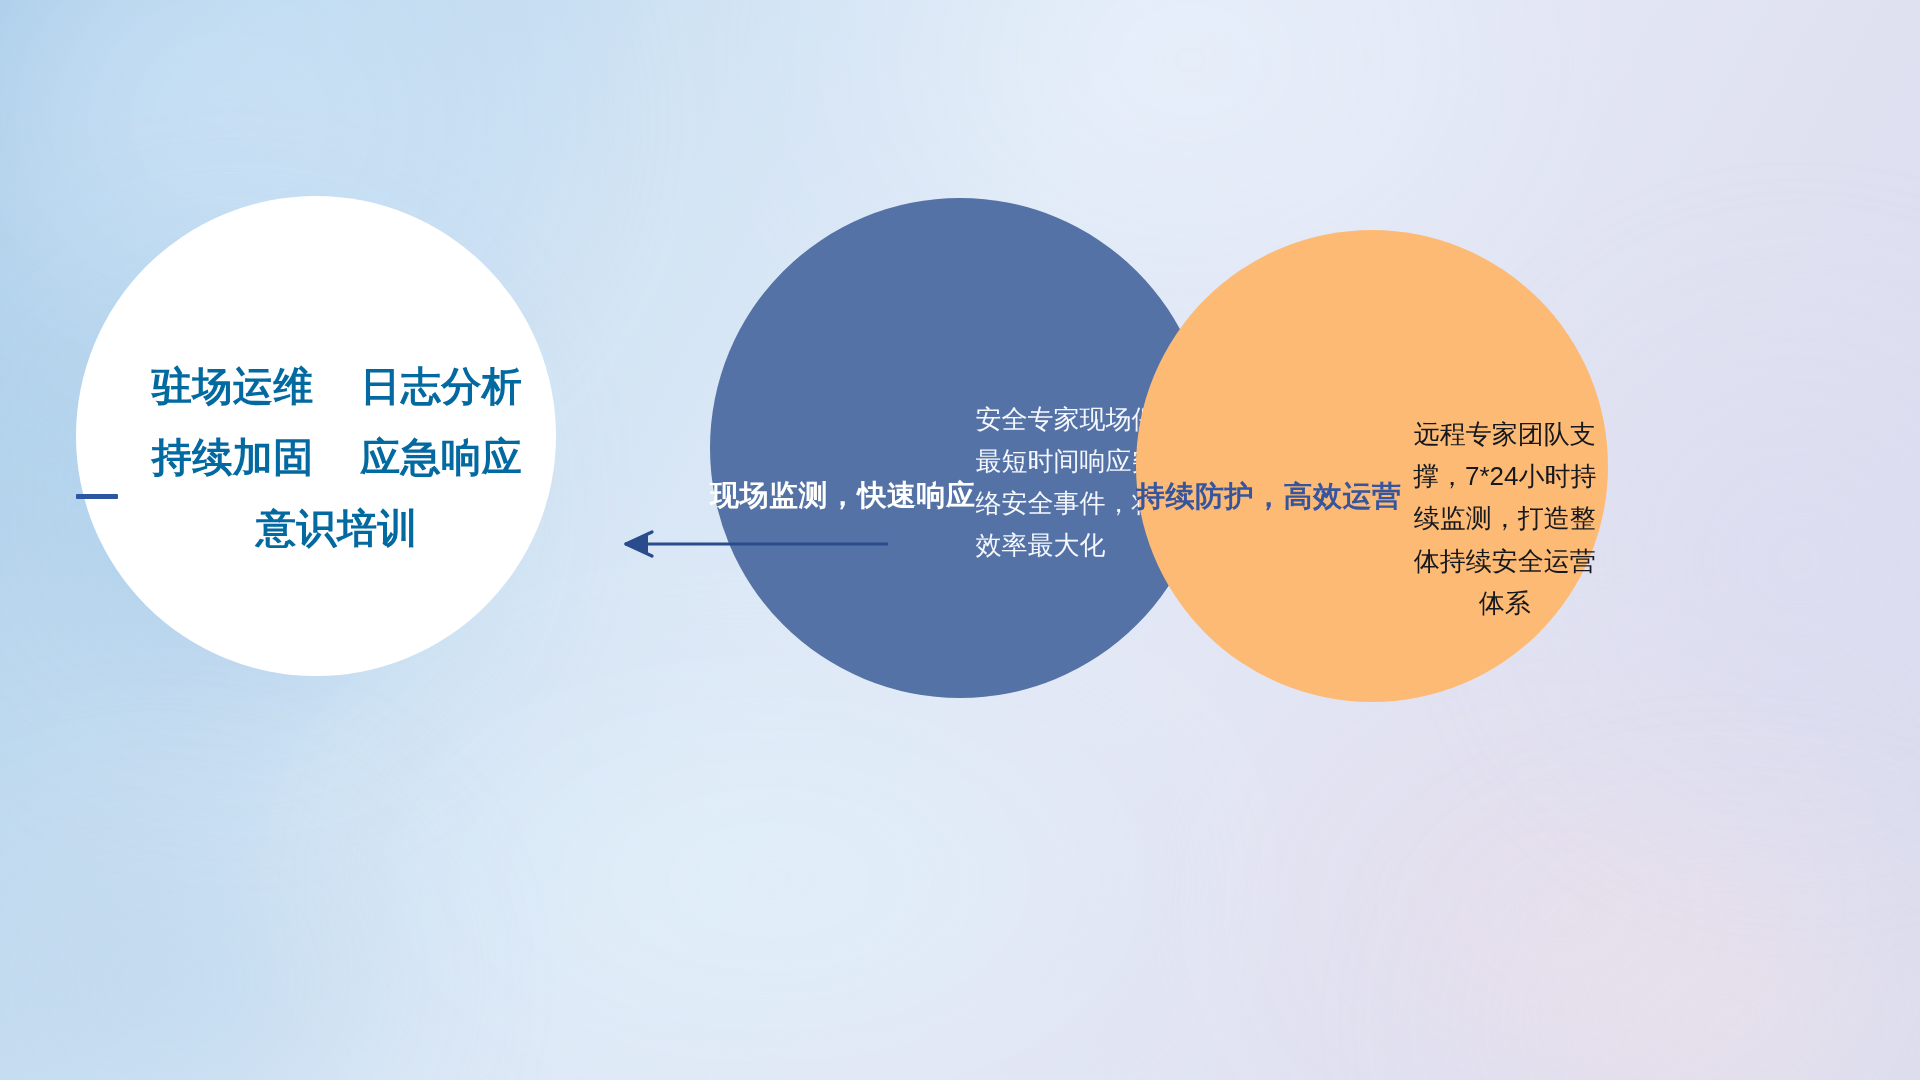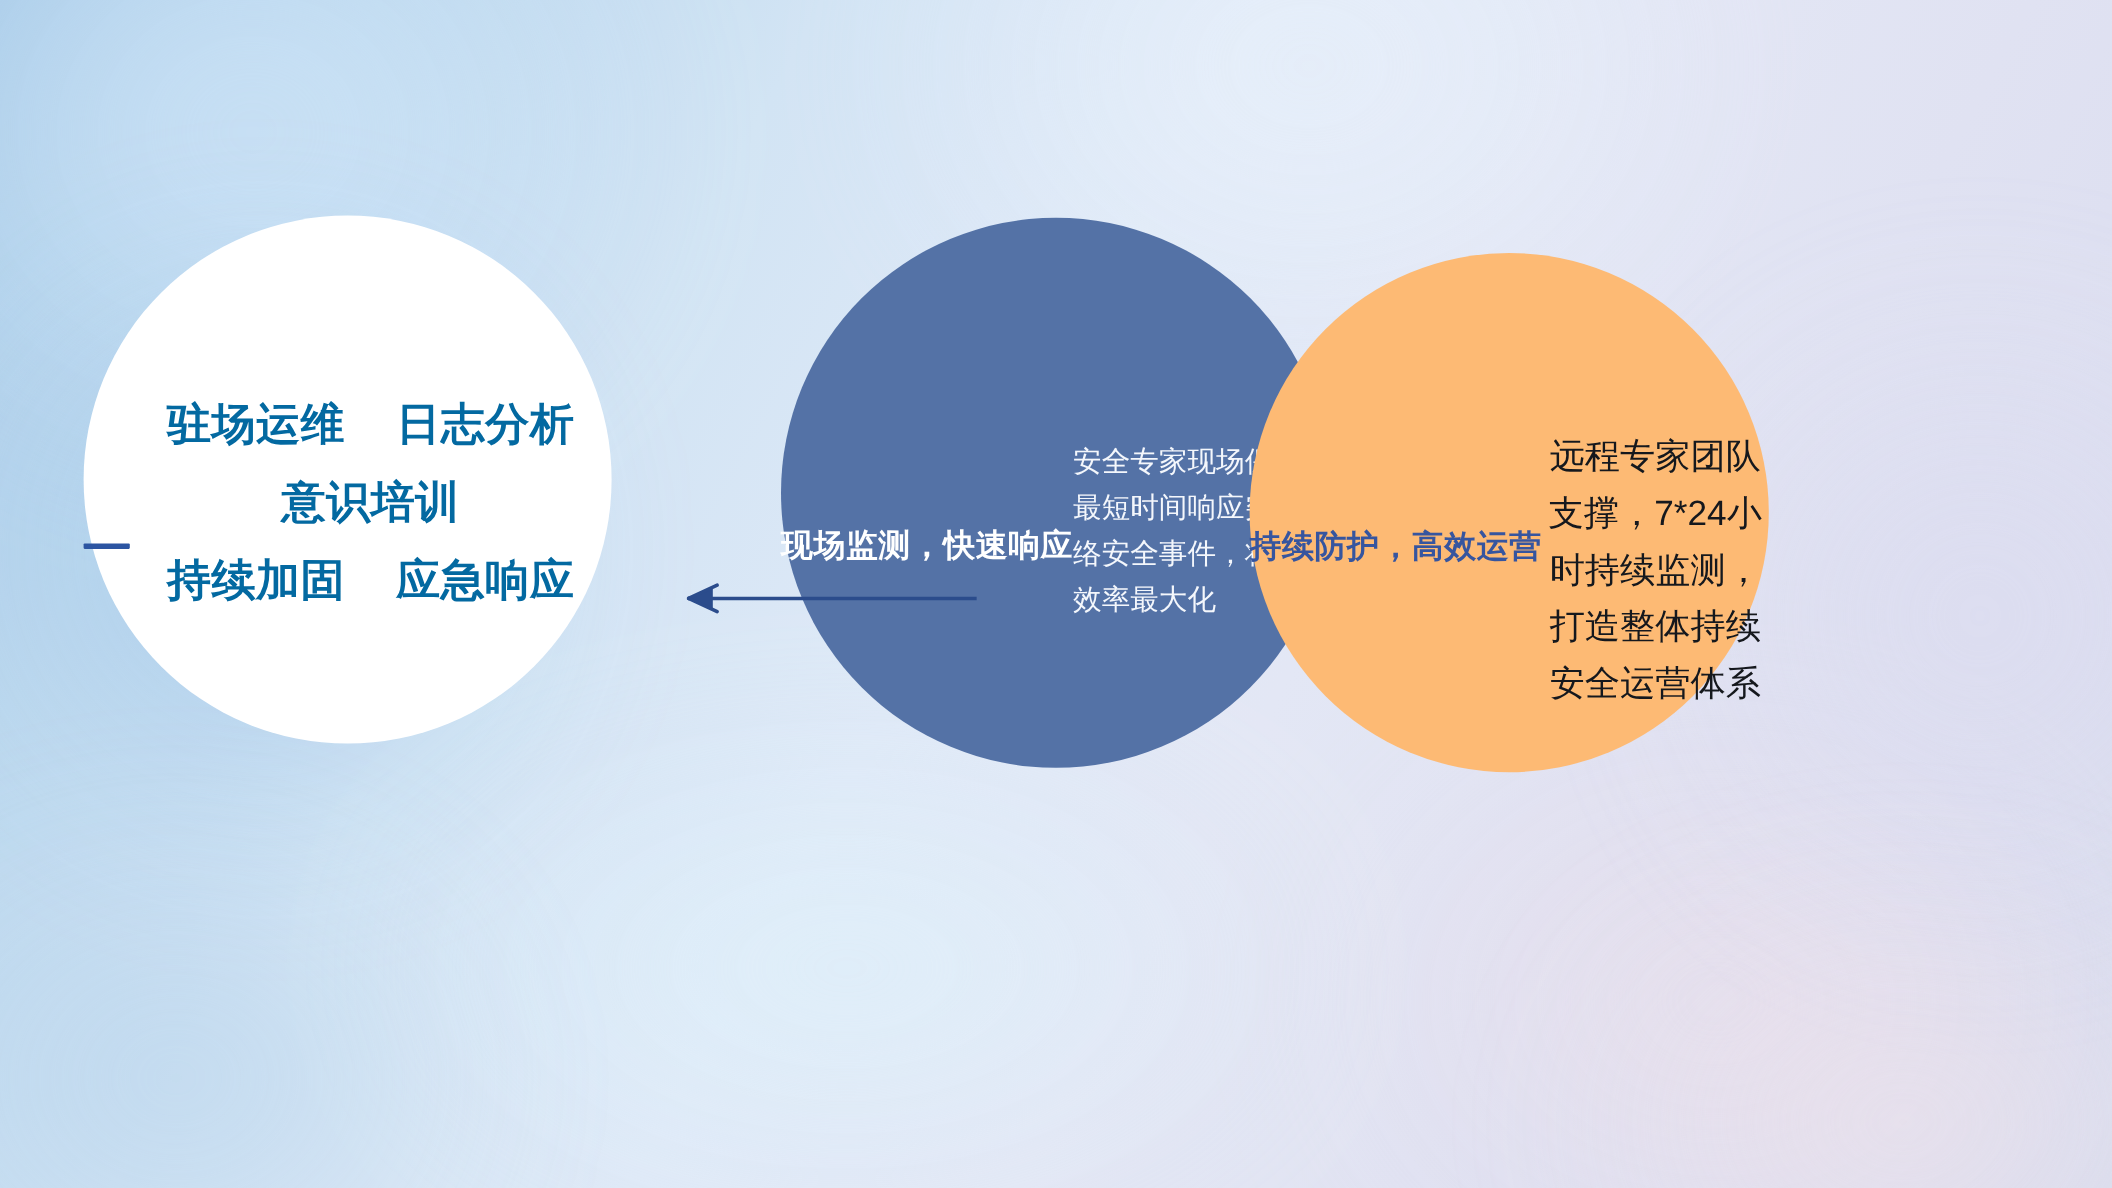--- a/index.html
+++ b/index.html
@@ -116,21 +116,21 @@
 
   
   .right-title{
     margin-top:62px;
     font-size:29px; font-weight:bold; color:#36559f;
     letter-spacing:.5px; white-space:nowrap;
   }
   .right-body{
     margin-top:105px;
     width:386px; text-align:center;
-    font-size:32px; color:#15181d; line-height:1.62;
+    font-size:26px; color:#15181d; line-height:1.62;
   }
 
   
   .arrow-wrap{ position:absolute; left:596px; top:516px; width:292px; height:56px; z-index:4; }
   .arrow-wrap svg{ display:block; }
 </style>
 </head>
 <body>
 
 <div id="stage">
@@ -142,22 +142,22 @@
   <div class="bg-blob blob-d"></div>
   <div class="bg-blob blob-e"></div>
   <div class="bg-blob blob-f"></div>
   <div class="bg-blob blob-g"></div>
   <div class="bg-blob blob-h"></div>
 
   <div class="circle circle-left">
     <div class="dash"></div>
     <div class="left-lines">
       <div class="left-line">驻场运维    日志分析</div>
+      <div class="left-line">持续加固    应急响应</div>
       <div class="left-line">意识培训</div>
-      <div class="left-line">持续加固    应急响应</div>
     </div>
   </div>
 
   <div class="circle circle-mid">
     <div class="mid-title">现场监测，快速响应</div>
     <div class="mid-body">安全专家现场保障，最短时间响应突发网络安全事件，将服务效率最大化</div>
   </div>
 
   <div class="circle circle-right">
     <div class="right-title">持续防护，高效运营</div>

